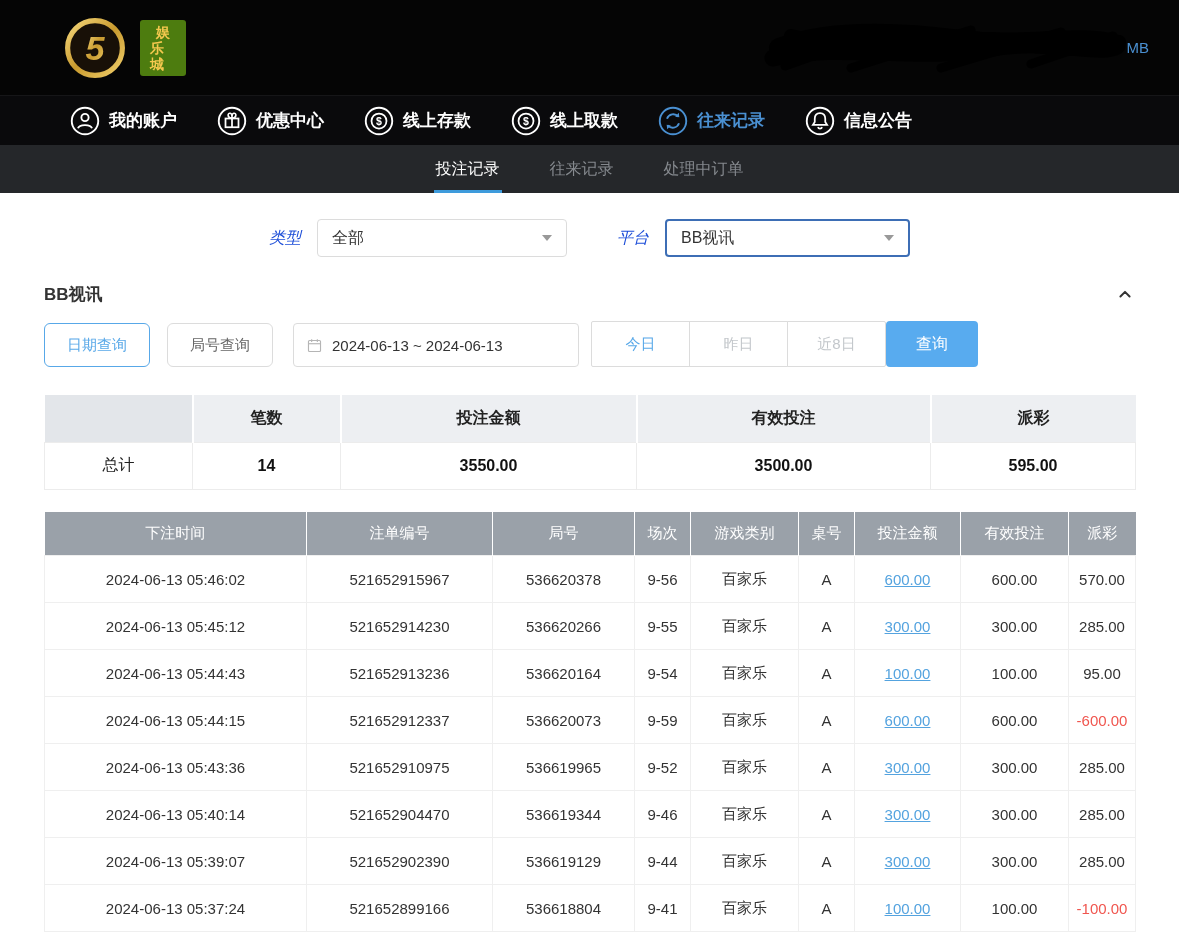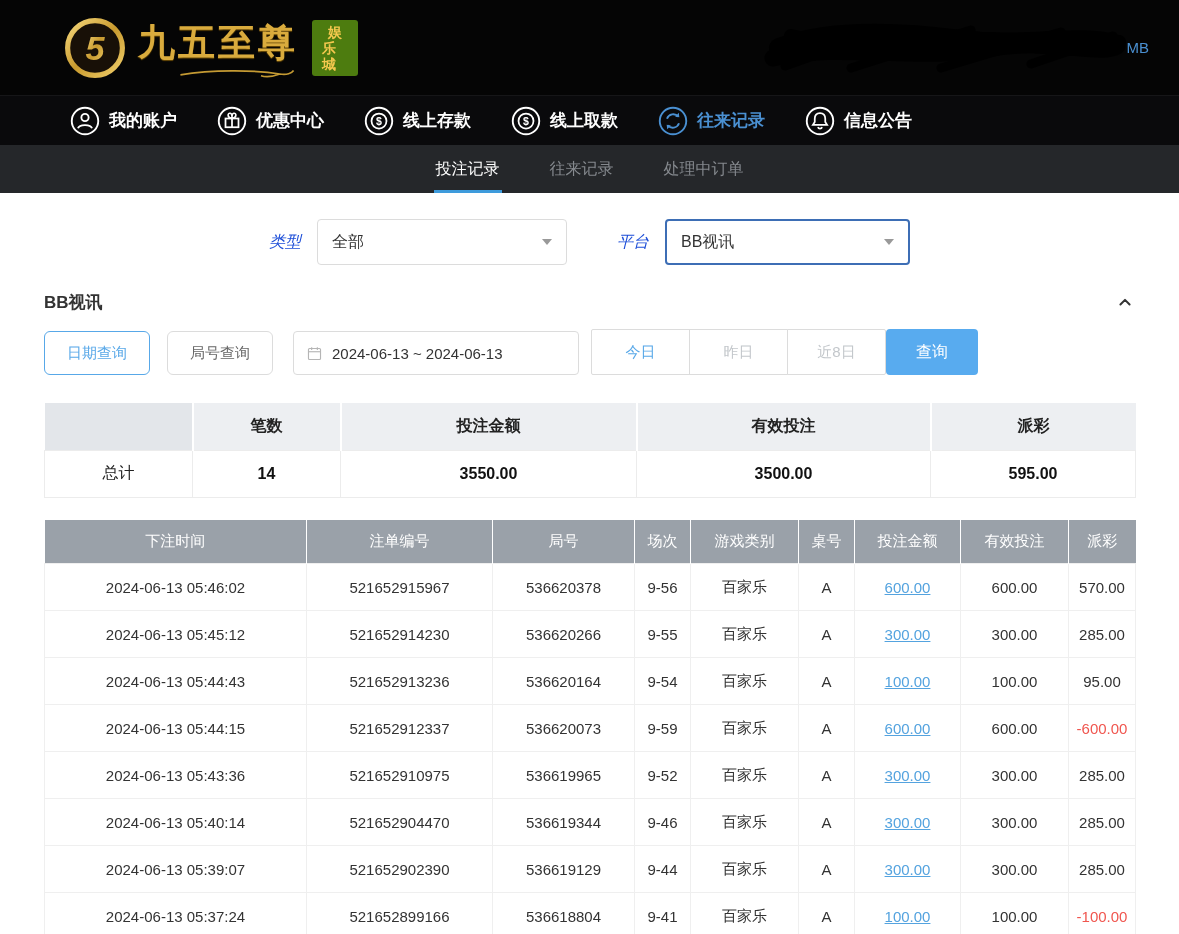--- a/index.html
+++ b/index.html
@@ -37,21 +37,21 @@
     position:relative; cursor:pointer; padding:0 2px; }
   .tab.active { color:#fff; }
   .tab.active::after { content:""; position:absolute; left:0; right:0; bottom:0;
     height:3px; background:#3e9bdc; }
 
   
   .filter-row { display:flex; justify-content:center; align-items:center;
     padding-top:26px; }
   .flt-label { font-size:16px; color:#1d4ed8; margin-right:16px;font-style:italic; }
   .flt-label.plat { margin-left:50px; }
-  .sel { width:250px; height:46px; border:1px solid #dcdcdc; border-radius:4px;
+  .sel { width:250px; height:38px; border:1px solid #dcdcdc; border-radius:4px;
     background:#fff; display:flex; align-items:center; justify-content:space-between;
     padding:0 14px; font-size:16px; color:#333; cursor:pointer; }
   .sel.focused { width:245px; border:2px solid #3d6eb5; }
   .caret { width:0; height:0; border-left:5px solid transparent;
     border-right:5px solid transparent; border-top:6px solid #999; }
 
   
   .section-head { display:flex; justify-content:space-between; align-items:center;
     margin:26px 44px 0; height:22px; }
   .section-title { font-size:17px; font-weight:700; color:#333; }
@@ -107,26 +107,20 @@
       <svg viewBox="0 0 60 60">
         <defs>
           <linearGradient id="gold" x1="0" y1="0" x2="1" y2="1">
             <stop offset="0" stop-color="#f6d87c"></stop>
               <stop offset="0.5" stop-color="#c89a2e"></stop>
               <stop offset="1" stop-color="#f1cf6b"></stop>
           </linearGradient>
         </defs>
         <circle cx="30" cy="30" r="26.5" fill="#181007" stroke="url(#gold)" stroke-width="5"></circle>
         <text x="30" y="42" text-anchor="middle" font-size="33" font-weight="bold" font-style="italic" fill="url(#gold)">5</text>
-      </svg>
-    </div>
-    <div class="logo-textwrap">
-      <span class="logo-title">九五至尊</span>
-      <svg class="logo-flourish" viewBox="0 0 140 14" width="130" height="12">
-        <path d="M4 8 C 40 2 90 2 120 7 C 128 8.5 134 6 136 3 M120 7 C 112 10 104 11 98 9" fill="none" stroke="#c49a33" stroke-width="2"></path>
       </svg>
     </div>
     <div class="logo-badge">娱乐城</div>
   </div>
   <div class="topbar-right">
     <svg viewBox="0 0 370 60" width="370" height="60">
       <path d="M18 30 C 70 10 140 14 200 22 C 260 30 320 16 352 26" stroke="#000" stroke-width="20" fill="none" stroke-linecap="round"></path>
       <path d="M12 40 C 80 24 160 44 230 30 C 290 20 340 38 356 28" stroke="#000" stroke-width="17" fill="none" stroke-linecap="round"></path>
       <path d="M30 18 C 100 36 190 10 260 26 C 310 36 344 20 358 24" stroke="#000" stroke-width="14" fill="none" stroke-linecap="round"></path>
       <path d="M24 48 L 120 14 M 90 50 L 210 12 M 180 50 L 300 14 M 270 46 L 352 18" stroke="#000" stroke-width="9" fill="none" stroke-linecap="round"></path>

